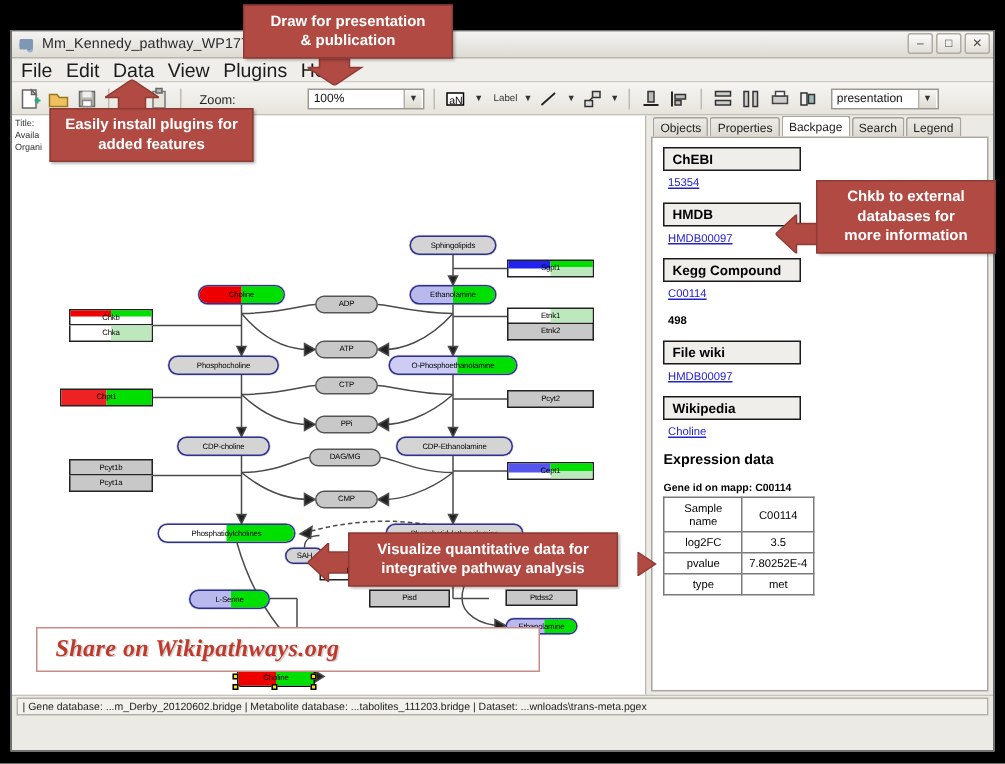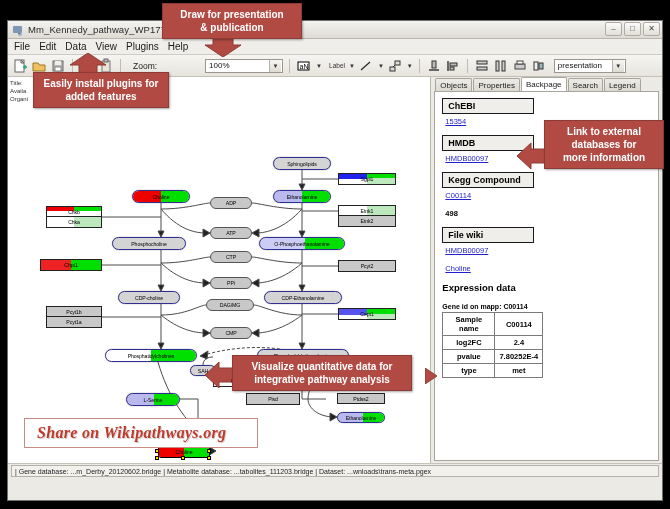--- a/index.html
+++ b/index.html
@@ -32,21 +32,21 @@
   }
   .tb-title { font-size:9.5px; color:#2a2a2a; white-space:nowrap; letter-spacing:.1px;}
   .tb-btns { position:absolute; right:2px; top:1px; display:flex; gap:2px;}
   .tb-btn { width:17px; height:14px; border:1px solid #b0aca3; background:linear-gradient(#fbfbfa,#e2dfd8);
             border-radius:2px; font-size:8px; line-height:12px; text-align:center; color:#444;}
   
   .menubar {
     height:16px; background:#f0eeea; border-bottom:1px solid #cfccc5;
     display:flex; align-items:center; padding-left:6px; gap:9px;
   }
-  .menubar span { font-size:10px; color:#1b1b1b; cursor:default; }
+  .menubar span { font-size:13px; color:#1b1b1b; cursor:default; }
   
   .toolbar {
     height:22px; background:linear-gradient(#f6f5f2,#e7e4dd);
     border-bottom:1px solid #c3c0b8;
     display:flex; align-items:center; padding-left:4px; gap:3px;
     position:relative;
   }
   .tbi { width:16px; height:16px; position:relative; display:inline-block; }
   .tbsep { width:1px; height:14px; background:#c0bcb4; margin:0 3px; }
   .zoomlbl { font-size:8.5px; color:#222; margin:0 3px 0 6px; }
@@ -85,21 +85,21 @@
     border:1px solid #1a1a1a; background:#efeeea; font-size:9px; font-weight:bold;
     color:#000; padding:2px 5px; width:92px; margin-bottom:3px;
   }
   .dblink { font-size:7.5px; color:#2222cc; text-decoration:underline; display:block; margin:0 0 9px 3px;}
   .dbplain { font-size:7.5px; color:#000; display:block; margin:0 0 9px 3px; font-weight:bold;}
   .exprhdr { font-size:9.5px; font-weight:bold; color:#000; margin:4px 0 10px 0; }
   .geneid { font-size:7px; color:#000; margin-bottom:2px; font-weight:bold;}
   table.expr { border-collapse:collapse; }
   table.expr td {
     border:1px solid #7a7a7a; font-size:7.5px; text-align:center;
-    padding:2px 3px; font-weight:bold; color:#000; height:13px;
+    padding:2px 3px; font-weight:normal; color:#000; height:13px;
   }
   table.expr td.k { width:52px; }
   table.expr td.v { width:48px; }
   
   .statusbar {
     height:15px; background:#eceae4; border-top:1px solid #c6c3bb;
     display:flex; align-items:center; padding:0 3px;
   }
   .statusinner {
     flex:1; height:12px; border:1px solid #b5b1a9; background:#f2f1ec;
@@ -517,33 +517,34 @@
         <a class="dblink" href="#">HMDB00097</a>
 
         <div class="dbhdr">Kegg Compound</div>
         <a class="dblink" href="#">C00114</a>
 
         <span class="dbplain">498</span>
 
         <div class="dbhdr">File wiki</div>
         <a class="dblink" href="#">HMDB00097</a>
 
+        <div class="dbhdr">Wikipedia</div>
         <a class="dblink" href="#">Choline</a>
 
         <div class="exprhdr">Expression data</div>
         <div class="geneid">Gene id on mapp: C00114</div>
         <table class="expr">
           <tbody>
               <tr>
             <td class="k">Sample name</td>
             <td class="v">C00114</td>
           </tr>
           <tr>
             <td class="k">log2FC</td>
-            <td class="v">2.4</td>
+            <td class="v">3.5</td>
           </tr>
           <tr>
             <td class="k">pvalue</td>
             <td class="v">7.80252E-4</td>
           </tr>
           <tr>
             <td class="k">type</td>
             <td class="v">met</td>
           </tr>
         </tbody>
@@ -575,26 +576,26 @@
 
 <div class="callout" style="left:232px;top:355px;width:180px;">
   <div>Visualize quantitative data  for</div>
   <div>integrative pathway analysis</div>
 </div>
 <svg style="position:absolute;left:205px;top:362px;" width="30" height="26">
   <polygon points="0,13 14,0 14,6 30,6 30,20 14,20 14,26" fill="#b04a43" stroke="#8e3b35"></polygon>
 </svg>
 
 <div class="callout" style="left:544px;top:120px;width:120px;">
-  <div>Link  to external</div>
+  <div>Chkb  to external</div>
   <div>databases  for</div>
   <div>more information</div>
 </div>
 <svg style="position:absolute;left:517px;top:143px;" width="30" height="26">
   <polygon points="0,13 14,0 14,6 30,6 30,20 14,20 14,26" fill="#b04a43" stroke="#8e3b35"></polygon>
 </svg>
 <svg style="position:absolute;left:425px;top:368px;" width="14" height="16">
   <polygon points="0,0 12,8 0,16" fill="#b04a43" stroke="#8e3b35"></polygon>
 </svg>
 
-<div class="wpbox" style="left:24px;top:418px;width:234px;">
+<div class="wpbox" style="left:24px;top:418px;width:336px;">
   <span class="wptext">Share on Wikipathways.org</span>
 </div>
 
 </body></html>

